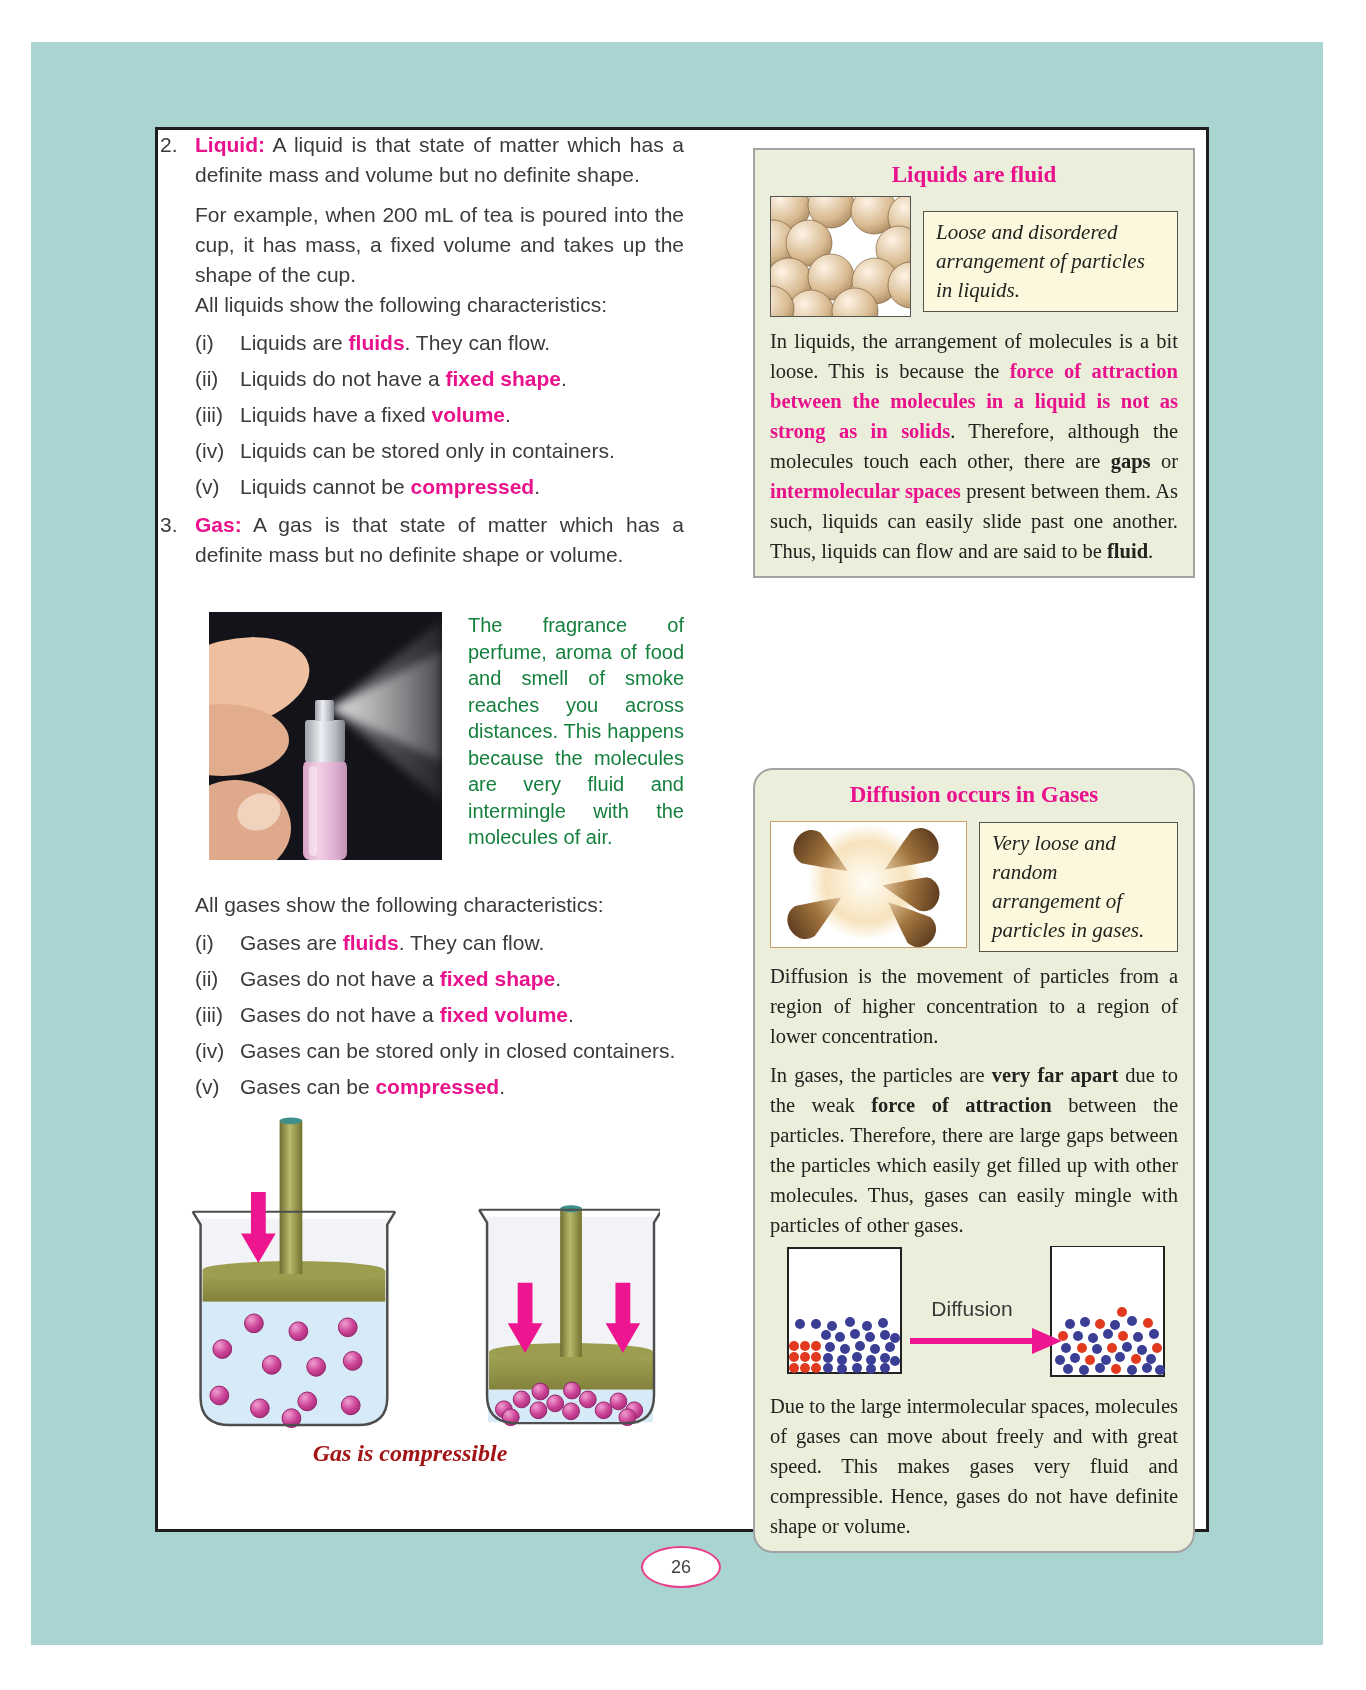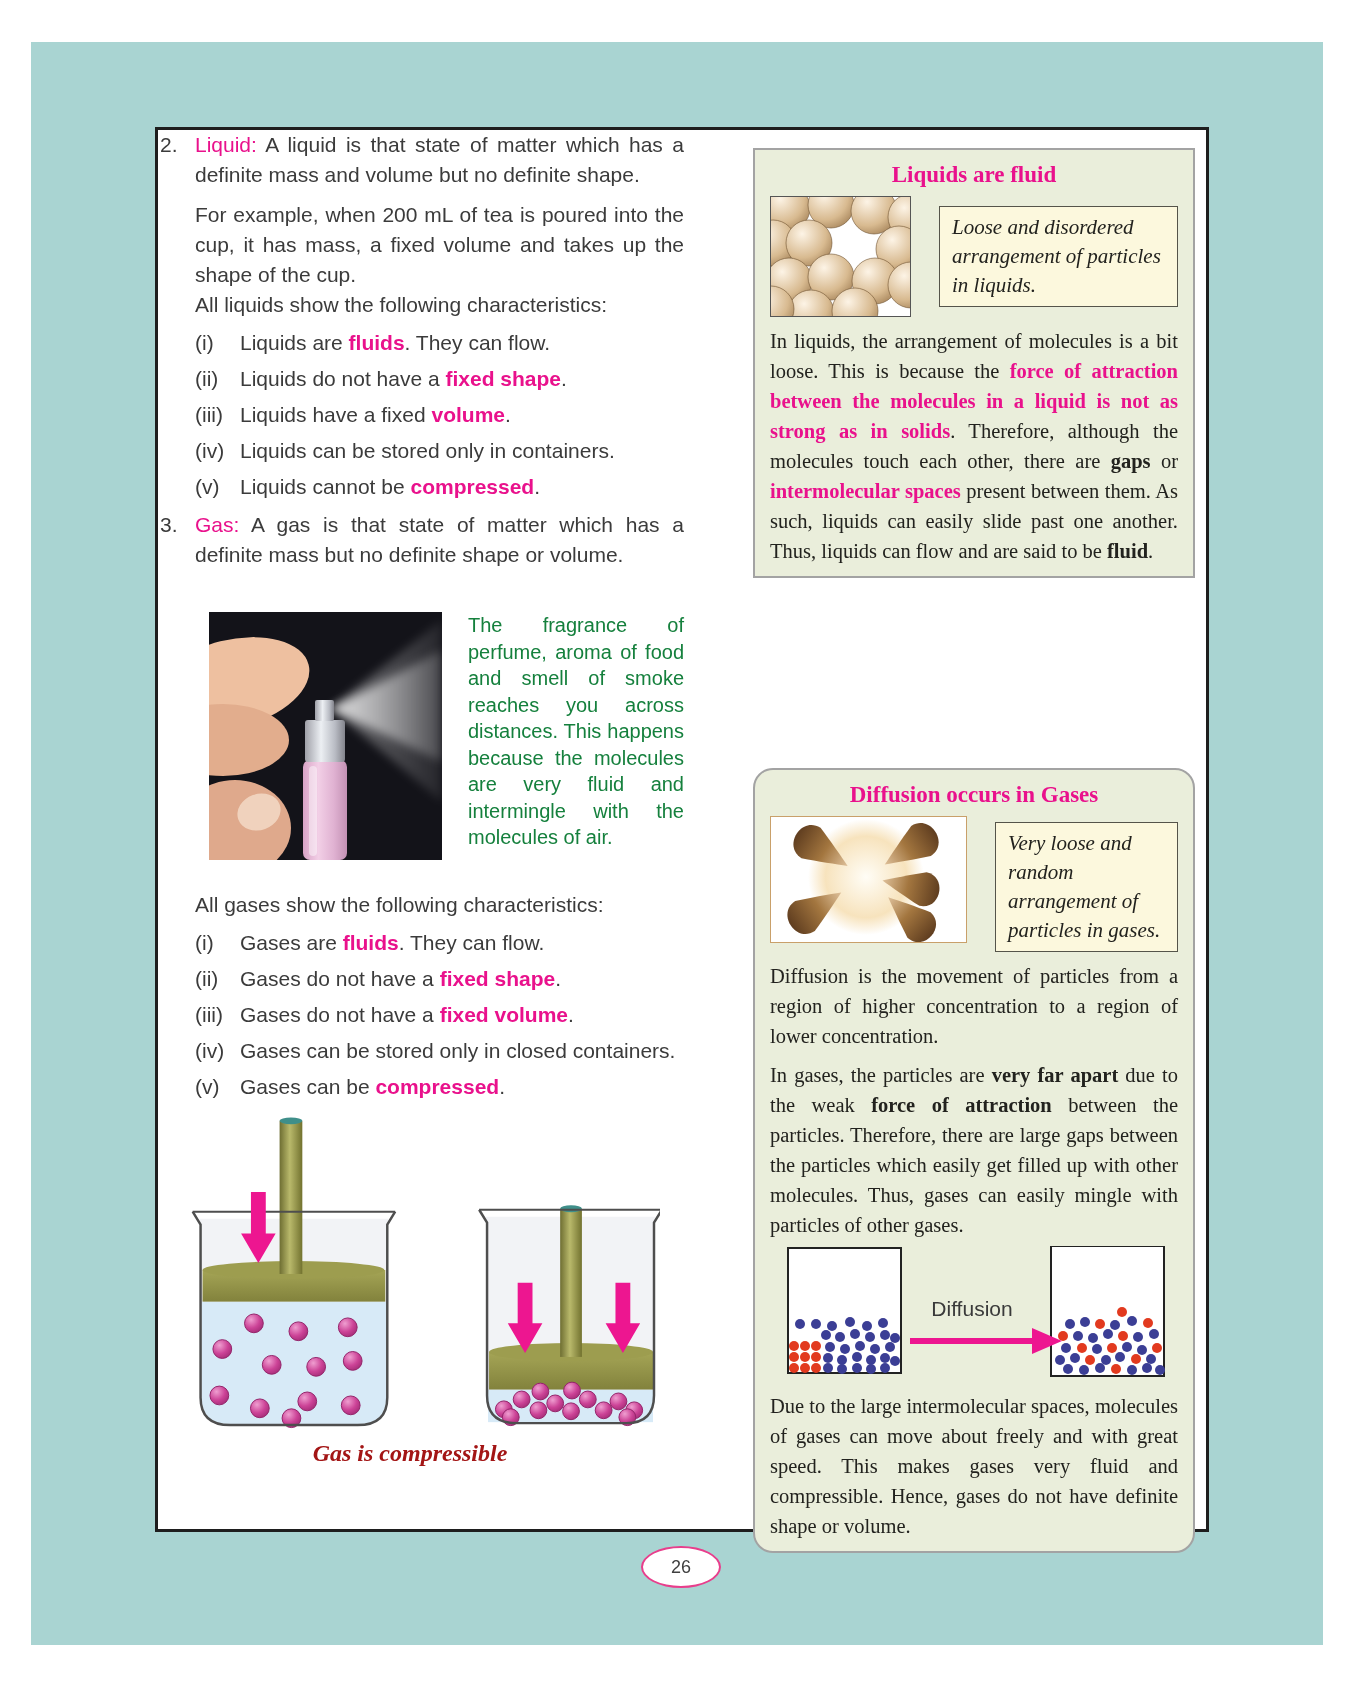--- a/index.html
+++ b/index.html
@@ -7,39 +7,39 @@
         font-family:"Liberation Sans",sans-serif;}
   .teal-bg{position:absolute;left:31px;top:42px;width:1292px;height:1603px;background:#a9d4d2;}
   .content-frame{position:absolute;left:155px;top:127px;width:1048px;height:1399px;
         background:#ffffff;border:3px solid #1e1e1e;}
 
   
   .left-col{position:absolute;left:160px;top:128px;width:524px;color:#3b3b3b;}
   .lc-p{position:relative;font-size:21px;line-height:30px;text-align:justify;margin:0;}
   .hang{padding-left:35px;}
   .num{position:absolute;left:0;top:0;}
-  .term{color:#e9118c;font-weight:normal;}
+  .term{color:#e9118c;font-weight:bold;}
   .pink{color:#e9118c;font-weight:bold;}
   .li{position:relative;padding-left:80px;font-size:21px;line-height:30px;text-align:justify;margin:6px 0 0 0;}
   .li .marker{position:absolute;left:35px;top:0;}
   .mt2{margin-top:2px;} .mt4{margin-top:0;} .mt8{margin-top:8px;} .mt10{margin-top:10px;}
   .mt30{margin-top:30px;}
   .perfume-row{display:flex;margin-top:42px;margin-left:49px;}
   .perfume-text{flex:1;margin-left:26px;font-size:20px;line-height:26.5px;text-align:justify;color:#15803d;}
   .beaker-fig{margin-top:6px;}
   .beaker-caption{font-family:"Liberation Serif",serif;font-weight:bold;font-style:italic;
         color:#a31515;font-size:24px;line-height:30px;text-align:center;width:500px;margin:0;}
 
   
   .sidebox{position:absolute;left:753px;width:408px;background:#eaeedb;border:2px solid #a3a3a3;
         padding:10px 15px;font-family:"Liberation Serif",serif;color:#22221e;}
   .box1{top:148px;}
   .box2{top:768px;border-radius:20px;}
   .sidebox h3{margin:0 0 6px 0;text-align:center;font-size:23px;line-height:30px;color:#e9118c;}
-  .fig-row{display:flex;align-items:flex-start;gap:16px;}
+  .fig-row{display:flex;align-items:center;}
   .img-frame{flex:none;border:1px solid #555;background:#fff;}
   .img-frame.tan{border-color:#c9a06a;}
   .cream{flex:1;margin-left:12px;background:#fcf8dd;border:1px solid #55544a;
         padding:6px 12px;font-style:italic;font-size:21px;line-height:29px;}
   .cream.c1{margin-top:10px;}
   .cream.c2{margin-top:6px;}
   .sp{font-size:20.5px;line-height:30px;text-align:justify;margin:9px 0 0 0;}
   .sp .pbold{color:#e9118c;font-weight:bold;}
   .sp b{color:#22221e;}
   .diff-diagram{margin-top:6px;text-decoration:underline;}

